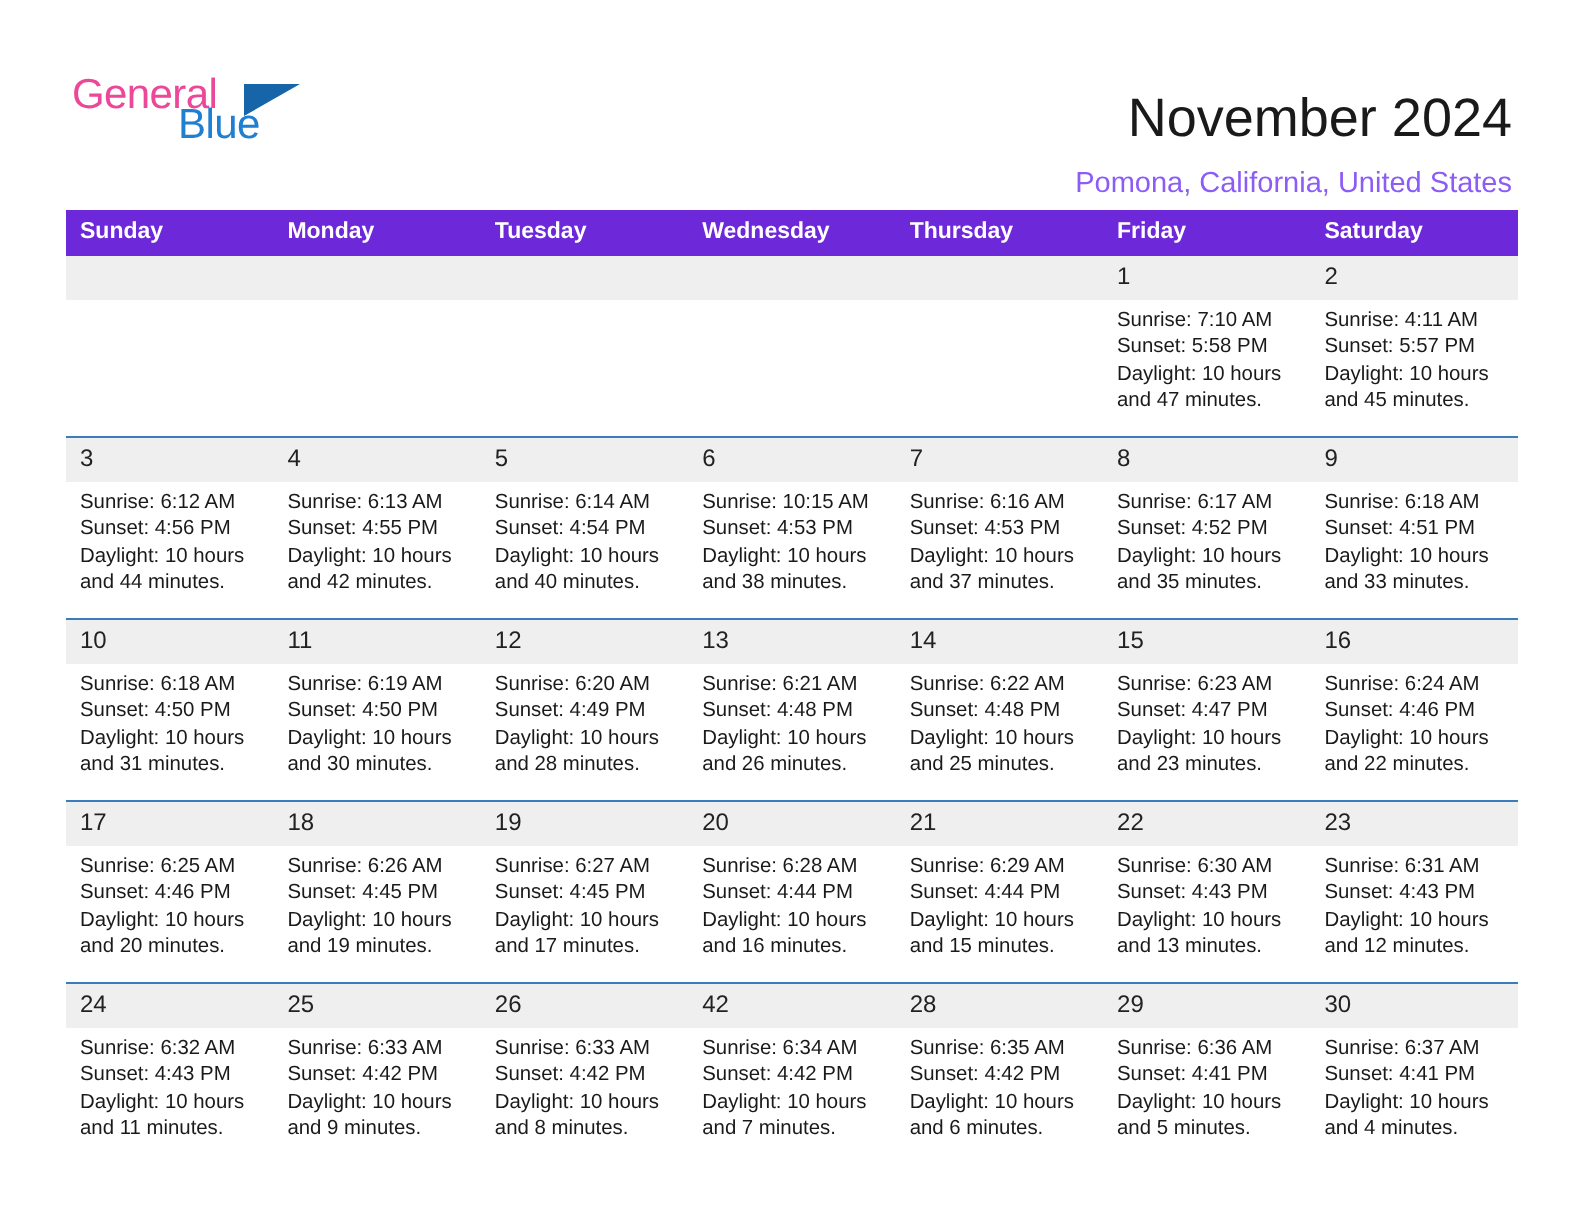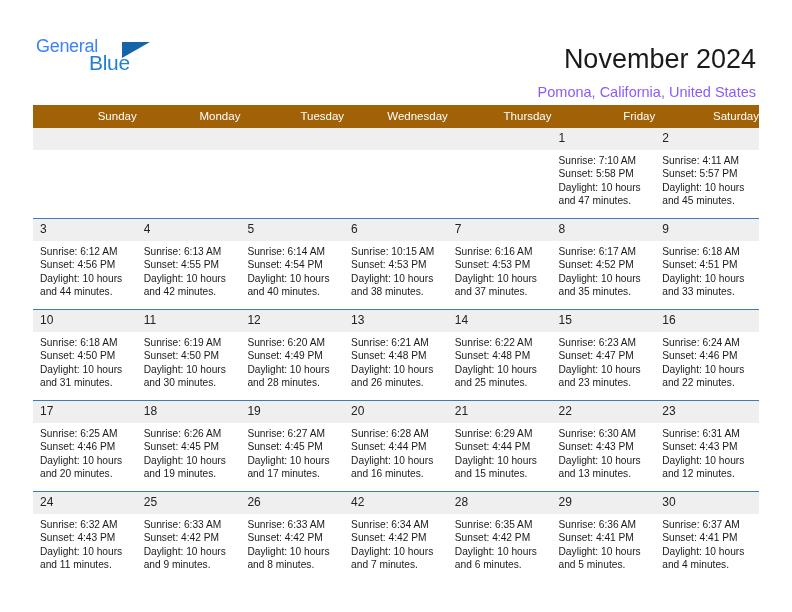--- a/index.html
+++ b/index.html
@@ -32,23 +32,23 @@
     position: absolute;
     left: 36px;
     top: 36px;
     width: 180px;
     height: 48px;
   }
   .logo-general {
     position: absolute;
     left: 0;
     top: 0;
-    font-size: 18px;
+    font-size: 21px;
     letter-spacing: -0.3px;
-    color: #3b82f6;
+    color: #ec4899;
     font-family: "Liberation Sans", sans-serif;
   }
   .logo-tri {
     position: absolute;
     left: 86px;
     top: 6px;
     width: 0;
     height: 0;
     border-left: 28px solid #1565a8;
     border-bottom: 16px solid transparent;
@@ -87,25 +87,25 @@
   
   .calendar {
     position: absolute;
     left: 33px;
     top: 105px;
     width: 726px;
     border-collapse: collapse;
     table-layout: fixed;
   }
   .calendar th {
-    background: #a16207;
+    background: #6d28d9;
     color: #ffffff;
     font-size: 11.5px;
-    font-weight: normal;
-    text-align: right;
+    font-weight: bold;
+    text-align: left;
     padding: 5px 0 6px 7px;
     height: 20px;
     box-sizing: border-box;
   }
   .calendar td {
     vertical-align: top;
     padding: 0;
     border-top: 1px solid #3a7cbe;
     height: 90px;
     box-sizing: border-box;

